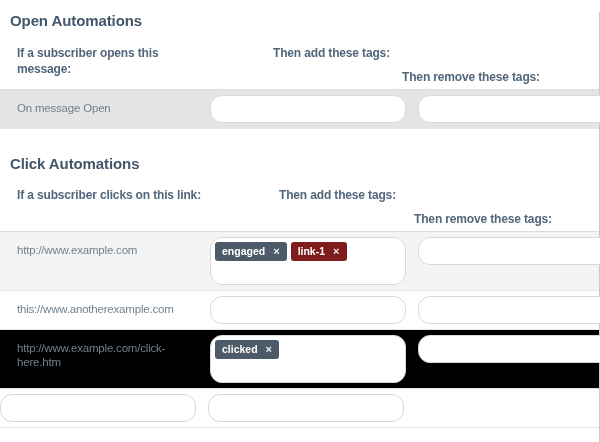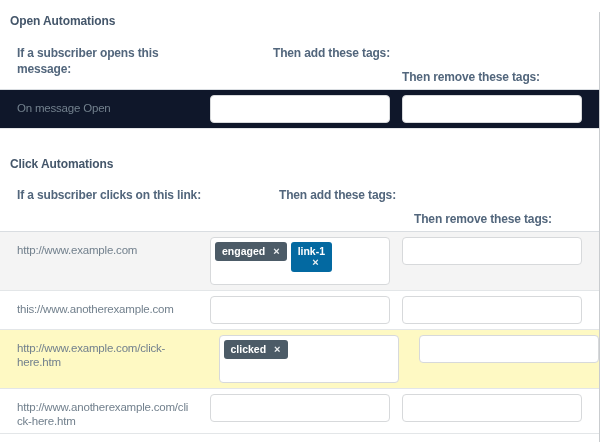--- a/index.html
+++ b/index.html
@@ -11,21 +11,21 @@
   .panel {
     width: 600px; height: 442px;
     background: #ffffff;
     border-right: 1px solid #c9cccf;
     border-bottom: 1px solid #c9cccf;
     border-radius: 0 0 6px 6px;
     position: relative;
   }
   .sec-title {
     margin: 12px 0 0 10px;
-    font-size: 12px; font-weight: bold;
+    font-size: 15px; font-weight: bold;
     color: #44566a; line-height: 18px;
     letter-spacing: -0.1px;
   }
   .thead {
     display: flex; align-items: flex-start;
     padding-bottom: 4px;
     border-bottom: 1px solid #d9dde1;
   }
   .thead.open-head { margin-top: 15px; }
   .thead.click-head { margin-top: 14px; gap: 6px; }
@@ -45,25 +45,25 @@
   }
   .trow.shaded { background: #f4f4f4; }
   .trigger {
     width: 210px; flex: none;
     padding: 7px 17px 0 17px;
     font-size: 11.5px; letter-spacing: -0.2px;
     color: #72808d; line-height: 13.5px;
     overflow-wrap: break-word;
   }
   .tagfield {
-    width: 180px; flex: none;
+    width: 196px; flex: none;
     height: 28px;
     background: #ffffff;
     border: 1px solid #d7d9db;
-    border-radius: 4px;
+    border-radius: 12px;
     padding: 4px;
     display: flex; align-items: flex-start;
     gap: 4px;
     cursor: text;
   }
   .tagfield.add { margin-right: 12px; }
   .tagfield.tall { height: 48px; }
   .tag {
     display: inline-flex; align-items: center;
     background: #4c5b67;
@@ -106,21 +106,21 @@
 <div class="panel">
 
   <section>
     <h2 class="sec-title">Open Automations</h2>
     <div class="thead open-head">
       <div class="th c1">If a subscriber opens this message:</div>
       <div class="th c2">Then add these tags:</div>
       <div class="th c3">Then remove these tags:</div>
     </div>
     <div>
-        <div class="trow shaded" style="background: #0f172a;">
+        <div class="trow shaded" style="background: #e5e5e5;">
           <div class="trigger">On message Open</div>
           <div class="tagfield add"></div>
           <div class="tagfield"></div>
         </div>
       </div>
   </section>
 
   <section style="margin-top: 26px;">
     <h2 class="sec-title">Click Automations</h2>
     <div class="thead click-head">
@@ -129,44 +129,43 @@
       <div class="th c3">Then remove these tags:</div>
     </div>
     <div>
         <div class="trow shaded" style="background: rgb(244, 244, 244);">
           <div class="trigger">http://www.example.com</div>
           <div class="tagfield add tall">
             <span class="tag" style="background: rgb(76, 91, 103);">
               <span>engaged</span>
               <span class="tag-x">×</span>
             </span>
-            <span class="tag" style="background: #0369a1; flex-direction: column;">
+            <span class="tag" style="background: #7f1d1d;">
               <span>link-1</span>
               <span class="tag-x">×</span>
             </span>
           </div>
           <div class="tagfield"></div>
         </div>
         <div class="trow">
           <div class="trigger">this://www.anotherexample.com</div>
           <div class="tagfield add"></div>
           <div class="tagfield"></div>
         </div>
-        <div class="trow shaded" style="background: #fef9c3; justify-content: space-between;">
+        <div class="trow shaded" style="background: #000000; justify-content: space-between;">
           <div class="trigger">http://www.example.com/click-here.htm</div>
           <div class="tagfield add tall">
             <span class="tag" style="background: rgb(76, 91, 103);">
               <span>clicked</span>
               <span class="tag-x">×</span>
             </span>
           </div>
           <div class="tagfield"></div>
         </div>
         <div class="trow">
-          <div class="trigger">http://www.anotherexample.com/click-here.htm</div>
           <div class="tagfield add"></div>
           <div class="tagfield"></div>
         </div>
       </div>
   </section>
 
   <div class="footer">
     <button class="btn-cancel">Cancel</button>
     <button class="btn-apply" style="background: rgb(58, 123, 219);">Apply</button>
   </div>

